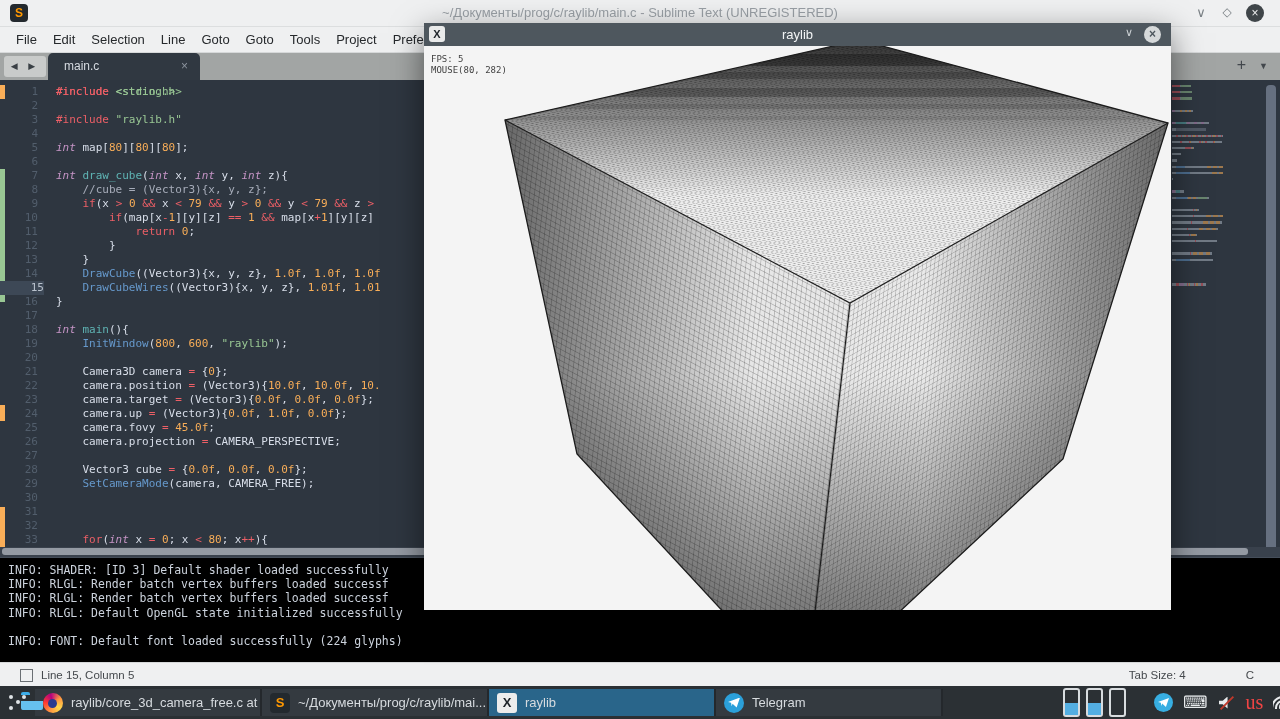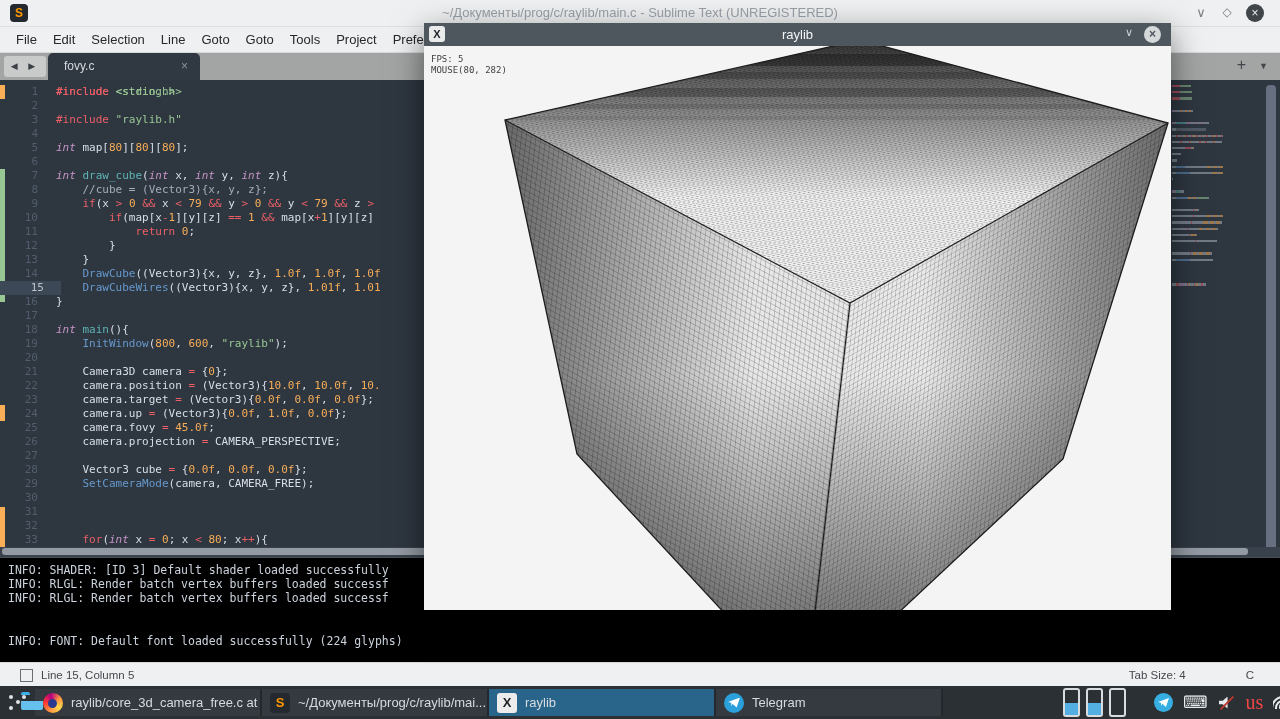--- a/index.html
+++ b/index.html
@@ -19,21 +19,21 @@
   #tab-nav{position:absolute;left:4px;top:3px;width:42px;height:21px;background:#c9cbca;border-radius:3px;color:#3a4045;font-size:9px;line-height:21px;text-align:center;letter-spacing:4px;}
   #tab-active{position:absolute;left:48px;top:0;width:152px;height:27px;background:#303841;border-radius:5px 5px 0 0;}
   #tab-label{position:absolute;left:16px;top:6px;font-size:12px;color:#d5dae0;}
   #tab-close{position:absolute;right:12px;top:6px;font-size:12px;color:#8b939d;}
   #tab-new{position:absolute;right:34px;top:3px;font-size:16px;color:#42474c;}
   #tab-menu{position:absolute;right:12px;top:8px;font-size:9px;color:#42474c;}
   
   #editor{position:absolute;left:0;top:80px;width:1280px;height:477px;background:#2e3640;overflow:hidden;}
   .gitmark{position:absolute;left:0;width:5px;}
   .gut-num{position:absolute;left:0;width:38px;height:14px;text-align:right;font-family:"DejaVu Sans Mono",monospace;font-size:11px;color:#525e6c;}
-  .gut-num.active{color:#b9c2cd;background:#3d4856;width:44px;padding-right:17px;}
+  .gut-num.active{color:#b9c2cd;background:#3d4856;width:44px;padding-right:0;}
   .code-line{position:absolute;left:56px;height:14px;white-space:pre;font-family:"DejaVu Sans Mono",monospace;font-size:11px;line-height:14px;}
   .tk-pl{color:#d8dee9;} .tk-pp{color:#ec5f66;} .tk-kw{color:#ec5f66;} .tk-op{color:#ec5f66;}
   .tk-typ{color:#c695c6;font-style:italic;} .tk-fn{color:#5fb4b4;} .tk-call{color:#6699cc;}
   .tk-str{color:#99c794;} .tk-num{color:#f9ae58;} .tk-cm{color:#a6acb9;}
   #hscroll{position:absolute;left:0;top:467px;width:1280px;height:10px;background:#39414c;}
   #hscroll-thumb{position:absolute;left:2px;top:1px;width:1246px;height:7px;border-radius:3px;background:#949aa3;}
   #minimap{position:absolute;left:1172px;top:0;width:90px;height:300px;}
   .mini-line{position:absolute;left:0;height:2.2px;white-space:nowrap;font-size:0;}
   .mini-line span{display:inline-block;height:2.2px;opacity:.55;}
   .mini-pl span,.mini-line .mini-pl{background:#aab2bd;} .mini-pp{background:#ec5f66;} .mini-kw{background:#ec5f66;}
@@ -119,21 +119,21 @@
         <span class="menu-item">Goto</span>
         <span class="menu-item">Tools</span>
         <span class="menu-item">Project</span>
         <span class="menu-item">Preferences</span>
         <span class="menu-item">Help</span>
       </div>
 
     <div id="st-tabbar">
       <div id="tab-nav">◀ ▶</div>
       <div id="tab-active">
-        <span id="tab-label">fovy.c</span>
+        <span id="tab-label">main.c</span>
         <span id="tab-close">×</span>
       </div>
       <span id="tab-new">+</span>
       <span id="tab-menu">▼</span>
     </div>
 
     <div id="editor">
       <div class="gitmark" style="top:5px;height:14px;background:#f9ae58;"></div>
       <div class="gitmark" style="top:89px;height:133px;background:#99c794;"></div>
       <div class="gitmark" style="top:325px;height:16px;background:#f9ae58;"></div>
@@ -238,20 +238,21 @@
       <div id="vscroll"></div>
       <div id="hscroll">
           <div id="hscroll-thumb"></div>
         </div>
     </div>
 
     <div id="console">
         <div class="con-line" style="top: 5px;"><span>INFO: SHADER: [ID 3] Default shader loaded successfully</span></div>
         <div class="con-line" style="top: 19.2px;"><span>INFO: RLGL: Render batch vertex buffers loaded successf</span></div>
         <div class="con-line" style="top: 33.4px;"><span>INFO: RLGL: Render batch vertex buffers loaded successf</span></div>
+        <div class="con-line" style="top: 47.6px;"><span>INFO: RLGL: Default OpenGL state initialized successfully</span></div>
         <div class="con-line" style="top: 76px;"><span>INFO: FONT: Default font loaded successfully (224 glyphs)</span></div>
       </div>
 
     <div id="statusbar">
       <div id="sb-icon"></div>
       <span>Line 15, Column 5</span>
       <div id="sb-right">
         <span id="sb-tabsize">Tab Size: 4</span>
         <span id="sb-syntax">C</span>
       </div>

